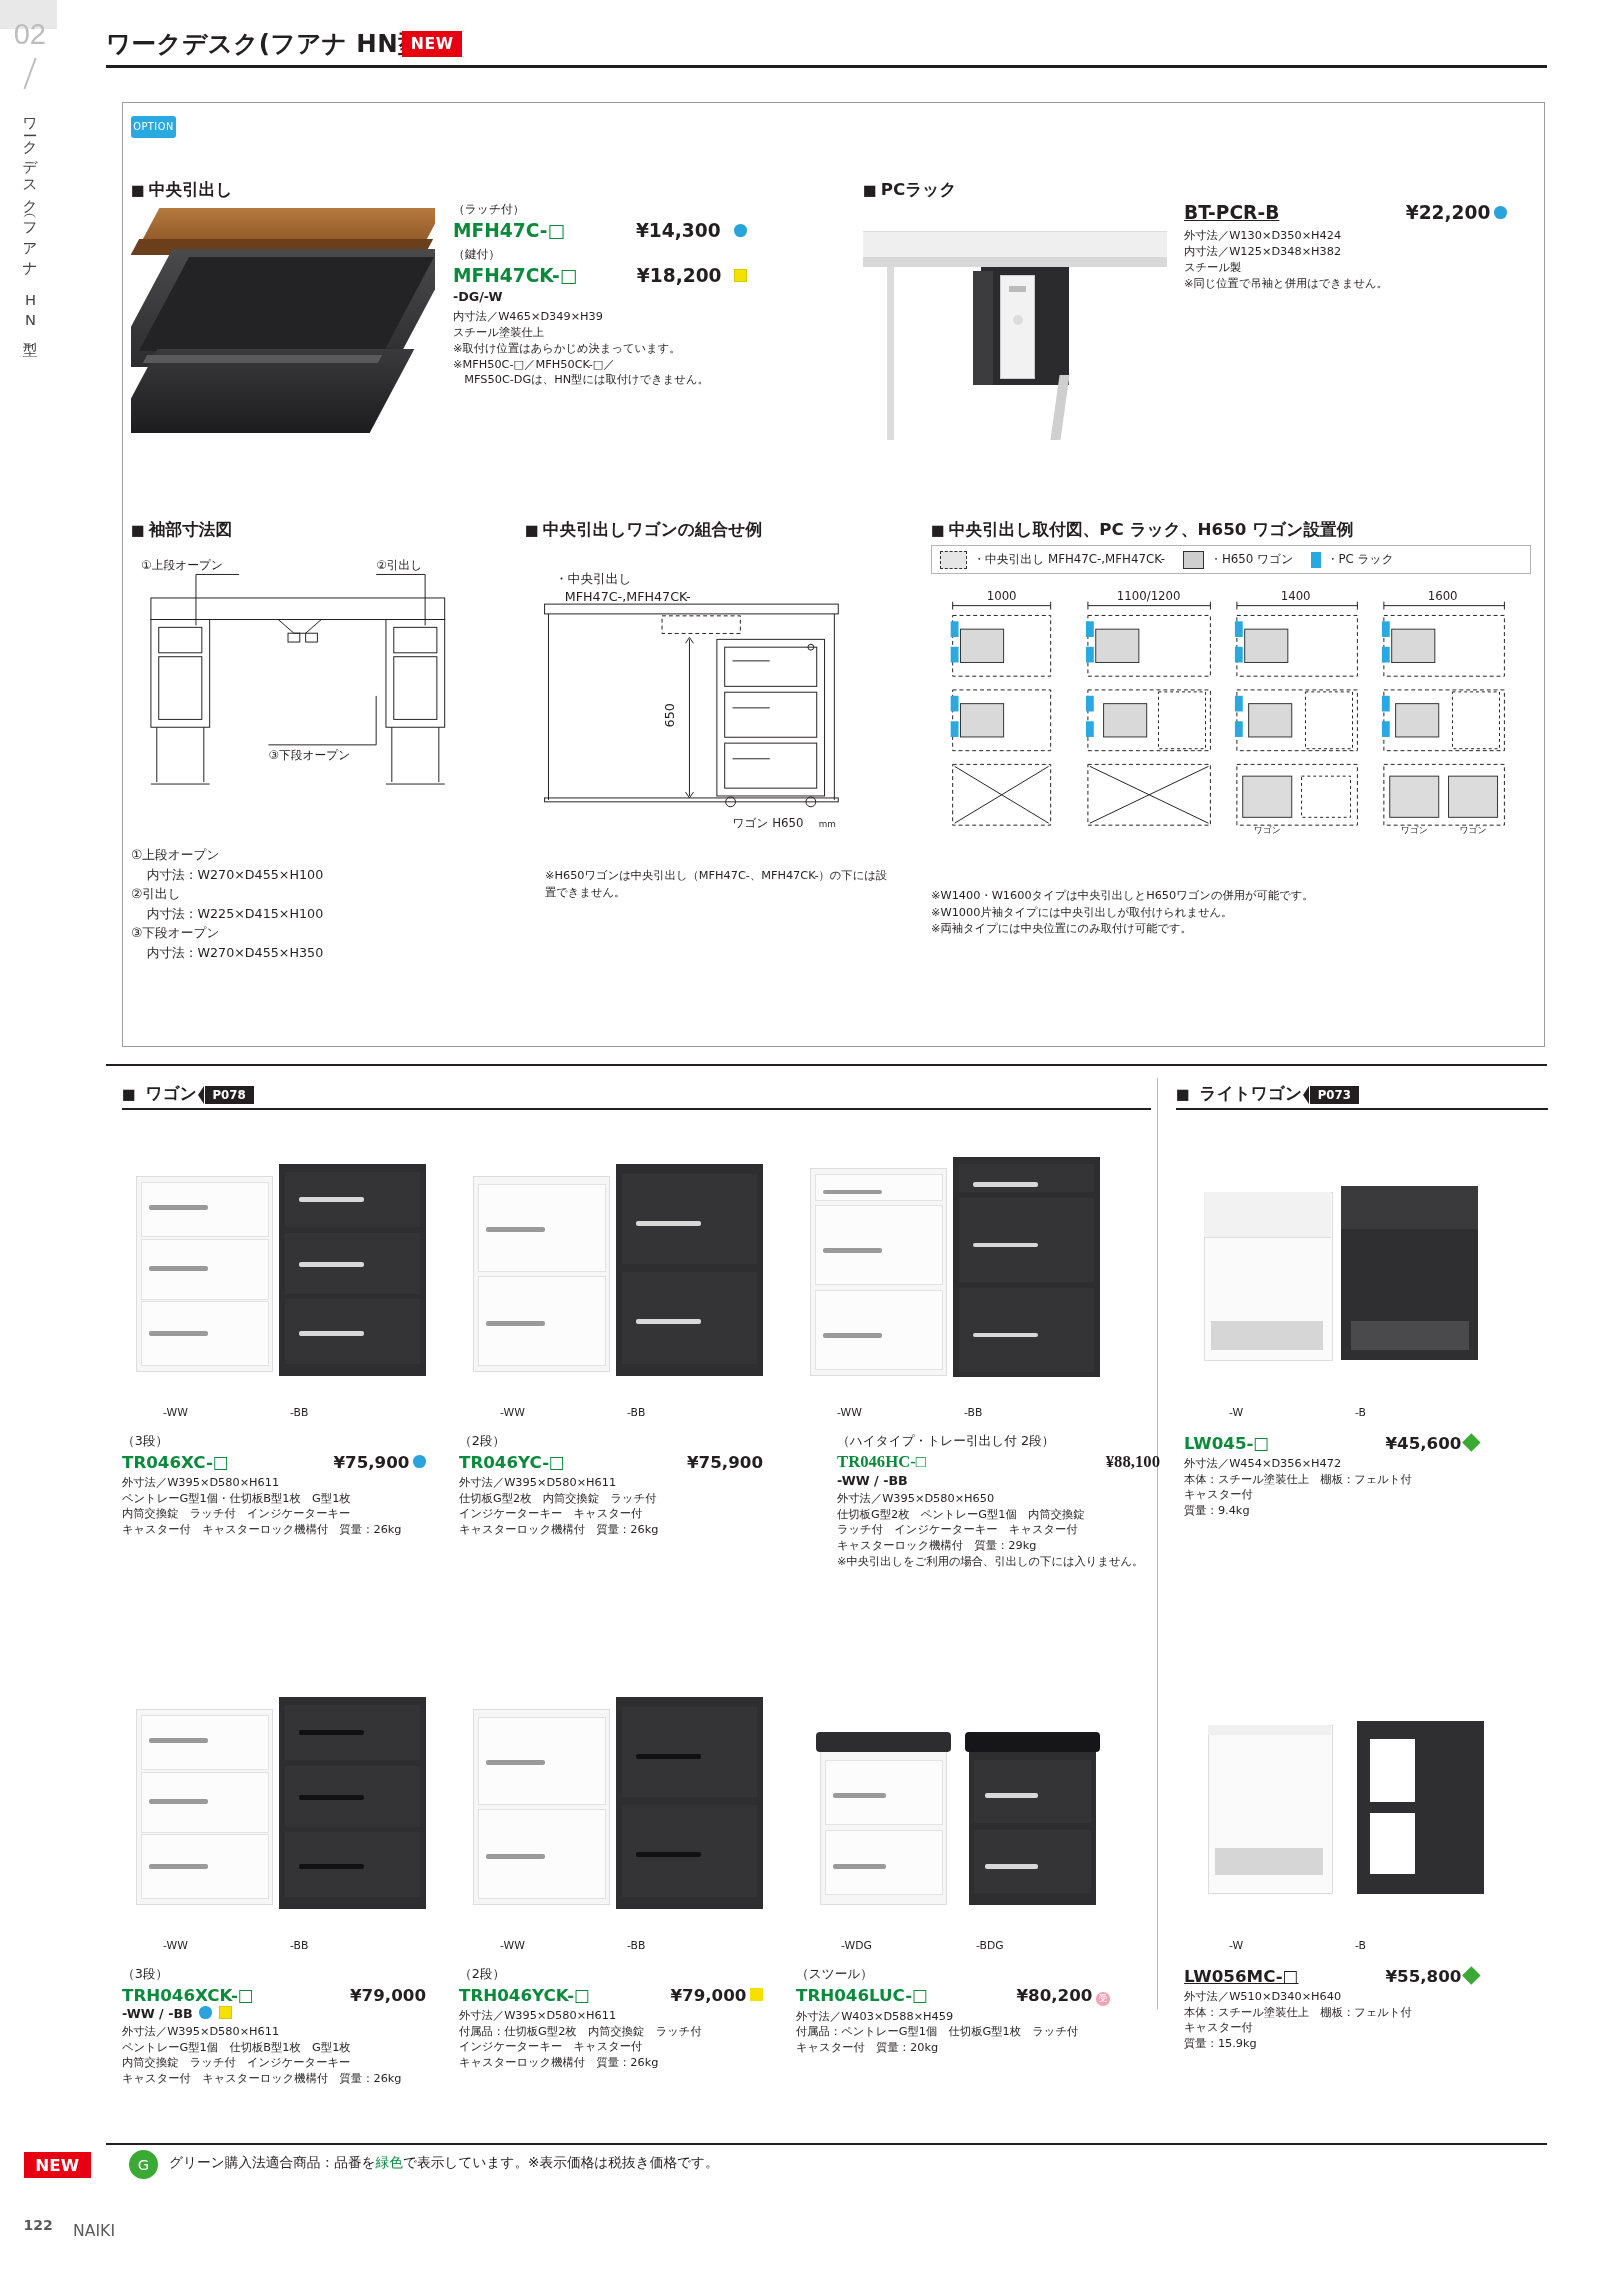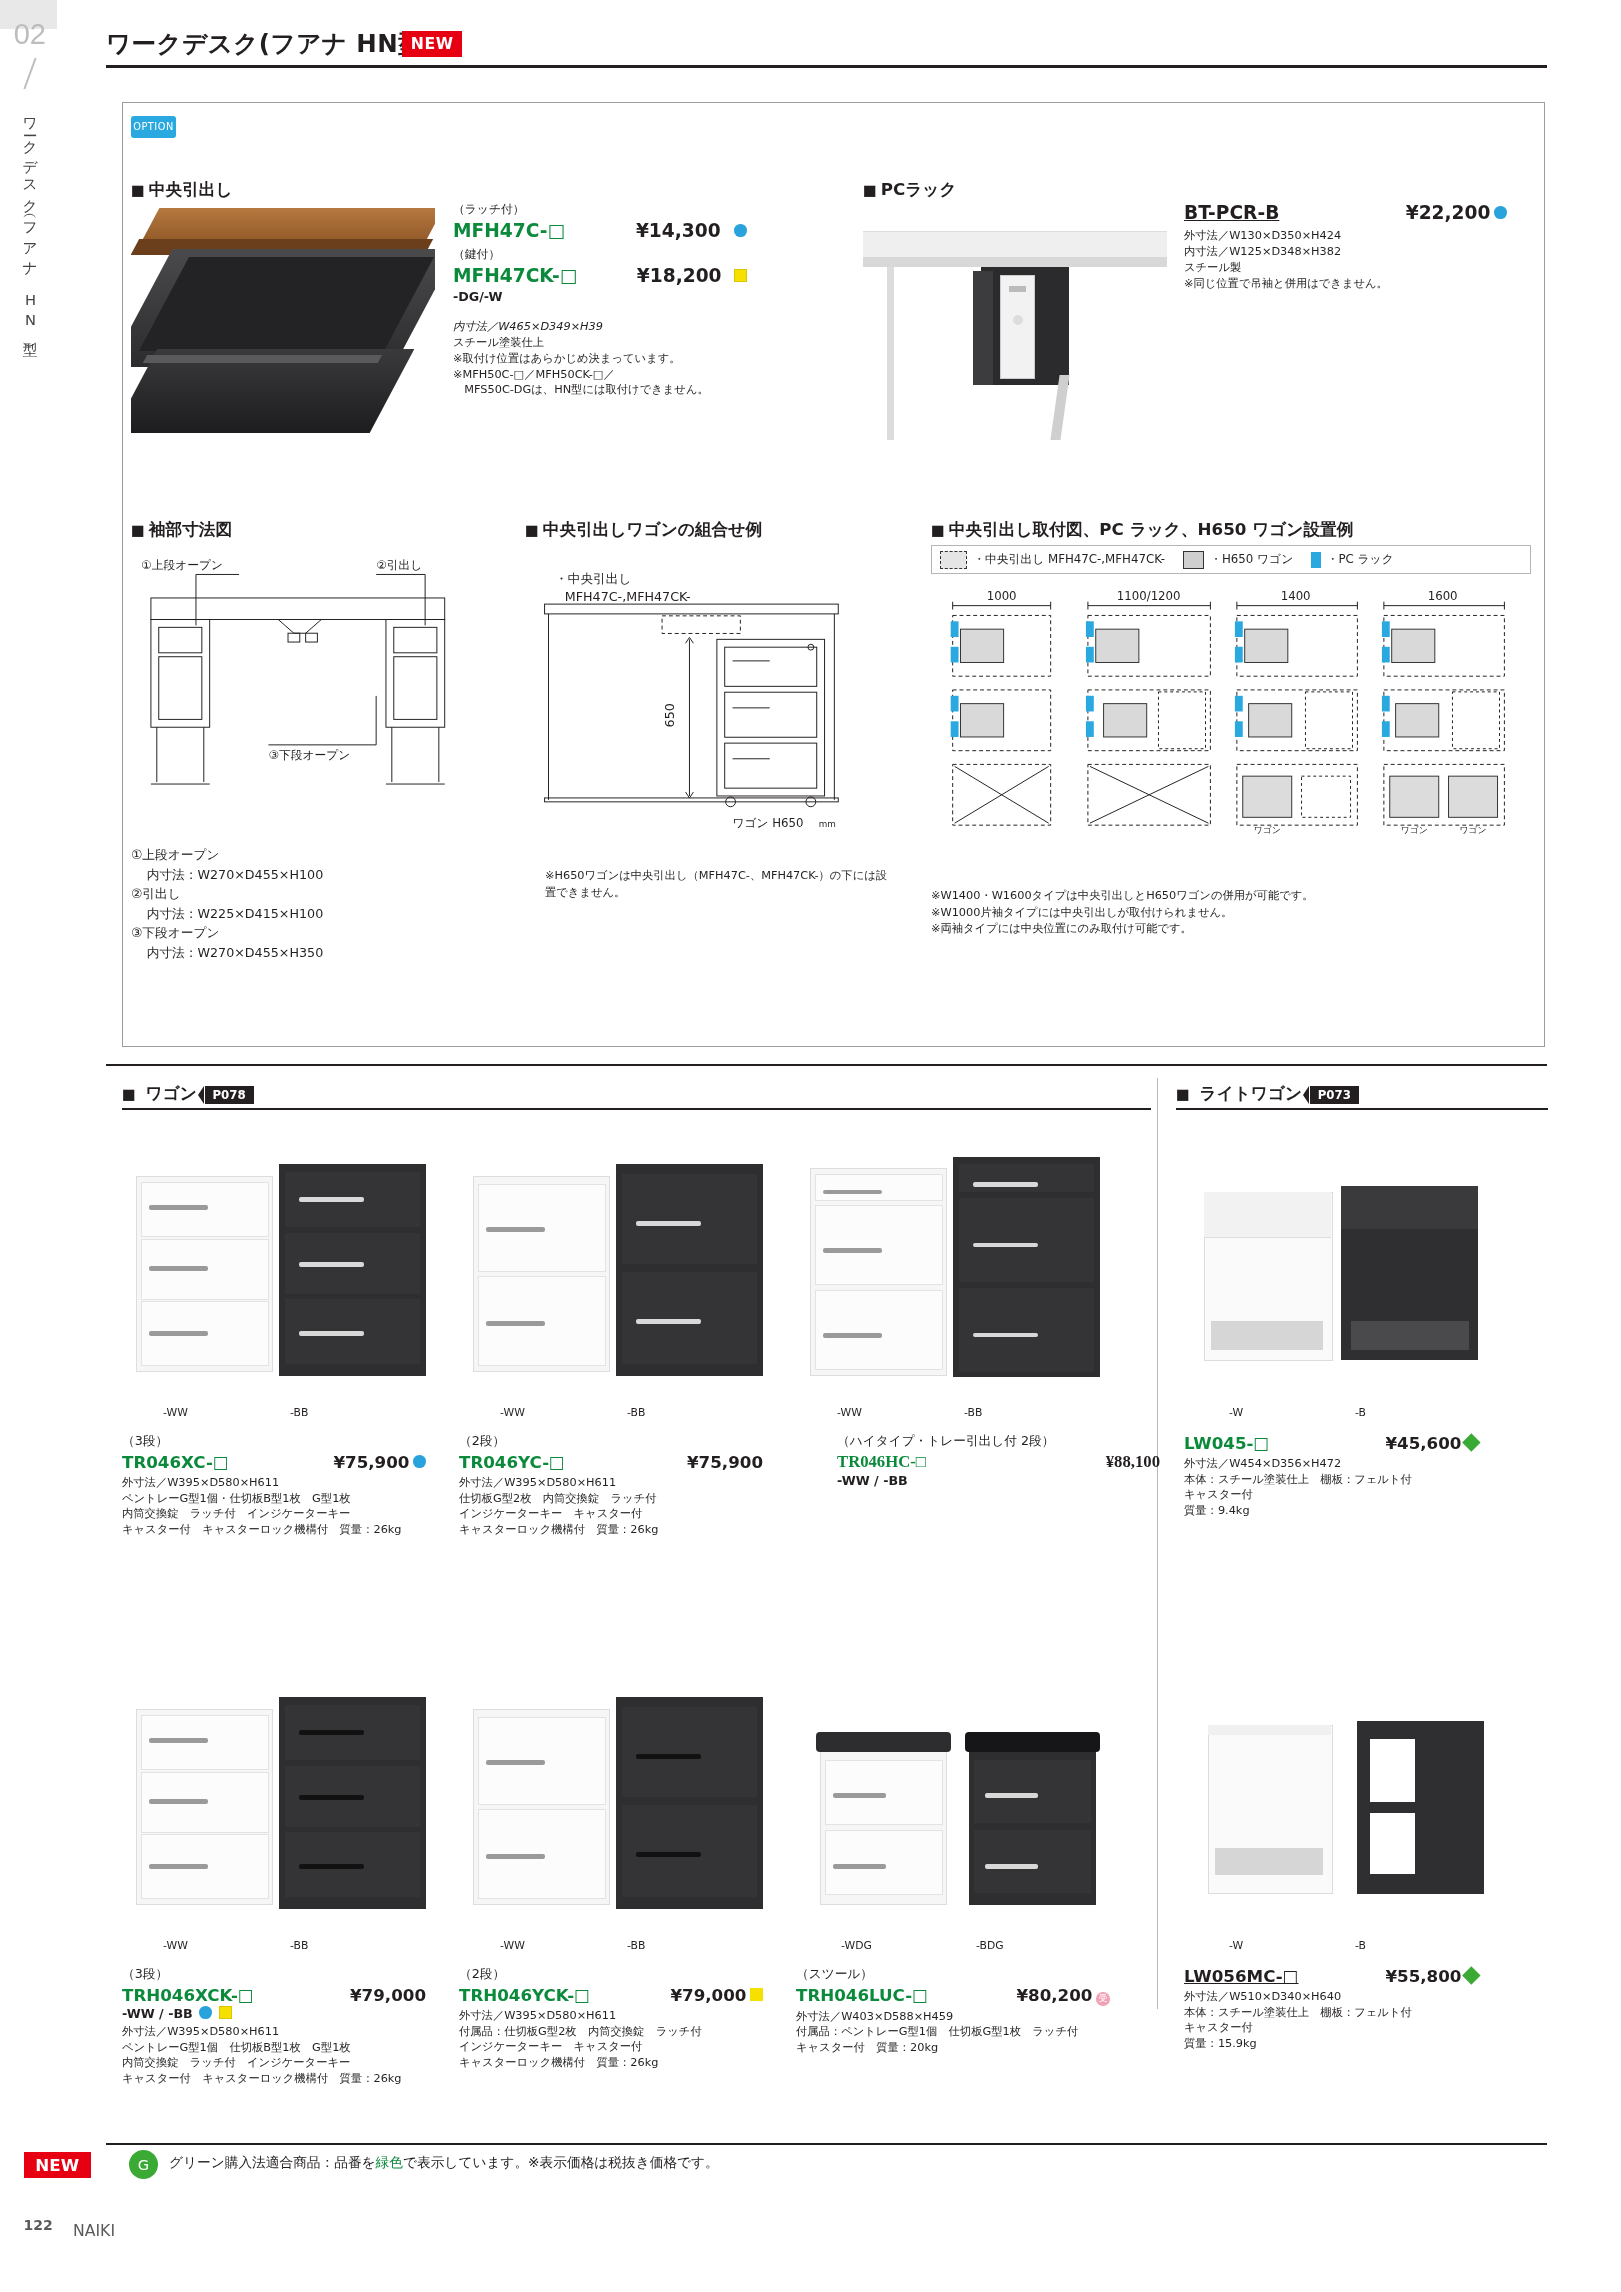--- a/index.html
+++ b/index.html
@@ -163,21 +163,21 @@
     <span class="dot-blue"></span>
   </div>
   <div class="sm" style="margin-top:5.9px;">（鍵付）</div>
   <div style="display:flex;align-items:baseline;gap:9.8px;margin-top:2px;">
     <span class="code">MFH47CK-□</span>
     <span style="flex:1"></span>
     <span class="price">¥18,200</span>
     <span class="sq-yellow-sm"></span>
   </div>
   <div class="p-line" style="font-weight:bold;margin-top:2px;">-DG/-W</div>
-  <div class="note" style="margin-top:13px;font-style:italic;">内寸法／W465×D349×H39</div>
+  <div class="note" style="margin-top:3px;">内寸法／W465×D349×H39</div>
   <div class="note">スチール塗装仕上</div>
   <div class="note">※取付け位置はあらかじめ決まっています。</div>
   <div class="note">※MFH50C-□／MFH50CK-□／</div>
   <div class="note">　MFS50C-DGは、HN型には取付けできません。</div>
 </div>
 
 <div id="pcr-head" class="abs sec-head sq">PCラック</div>
 <div id="pcr-photo" class="abs">
   <div class="deskTop"></div>
     <div class="deskTop2"></div>
@@ -494,20 +494,27 @@
 <div class="prod" style="left:837px;top:1433px;width:323px;">
   <div class="kind">（ハイタイプ・トレー引出し付 2段）</div>
   <div style="display:flex;align-items:baseline;font-family:Liberation Serif, serif;">
     <span class="code">TR046HC-□</span>
     <span style="flex:1"></span>
     <span class="price">¥88,100</span>
   </div>
   <div style="font-size:12.7px;font-weight:bold;margin-top:1px;">
     <span>-WW / -BB</span>
   </div>
+  <div class="spec">
+    <div>外寸法／W395×D580×H650</div>
+    <div>仕切板G型2枚　ペントレーG型1個　内筒交換錠</div>
+    <div>ラッチ付　インジケーターキー　キャスター付</div>
+    <div>キャスターロック機構付　質量：29kg</div>
+    <div>※中央引出しをご利用の場合、引出しの下には入りません。</div>
+  </div>
 </div>
 
 <div class="photo" style="left:1184px;top:1133px;width:333px;height:265px;">
   <div style="position:absolute;left:19.6px;top:59px;width:127px;height:167px;background:#fafafa;border:1px solid #ddd;"></div>
   <div style="position:absolute;left:19.6px;top:59px;width:127px;height:45px;background:#f2f2f2;border-bottom:1px solid #ddd;"></div>
   <div style="position:absolute;left:27.4px;top:188px;width:112px;height:29px;background:#d6d6d6;"></div>
   <div style="position:absolute;left:157px;top:53px;width:137px;height:174px;background:#2f2f31;"></div>
   <div style="position:absolute;left:157px;top:53px;width:137px;height:43px;background:#3a3a3c;"></div>
   <div style="position:absolute;left:167px;top:188px;width:118px;height:29px;background:#4a4a4c;"></div>
 </div>

